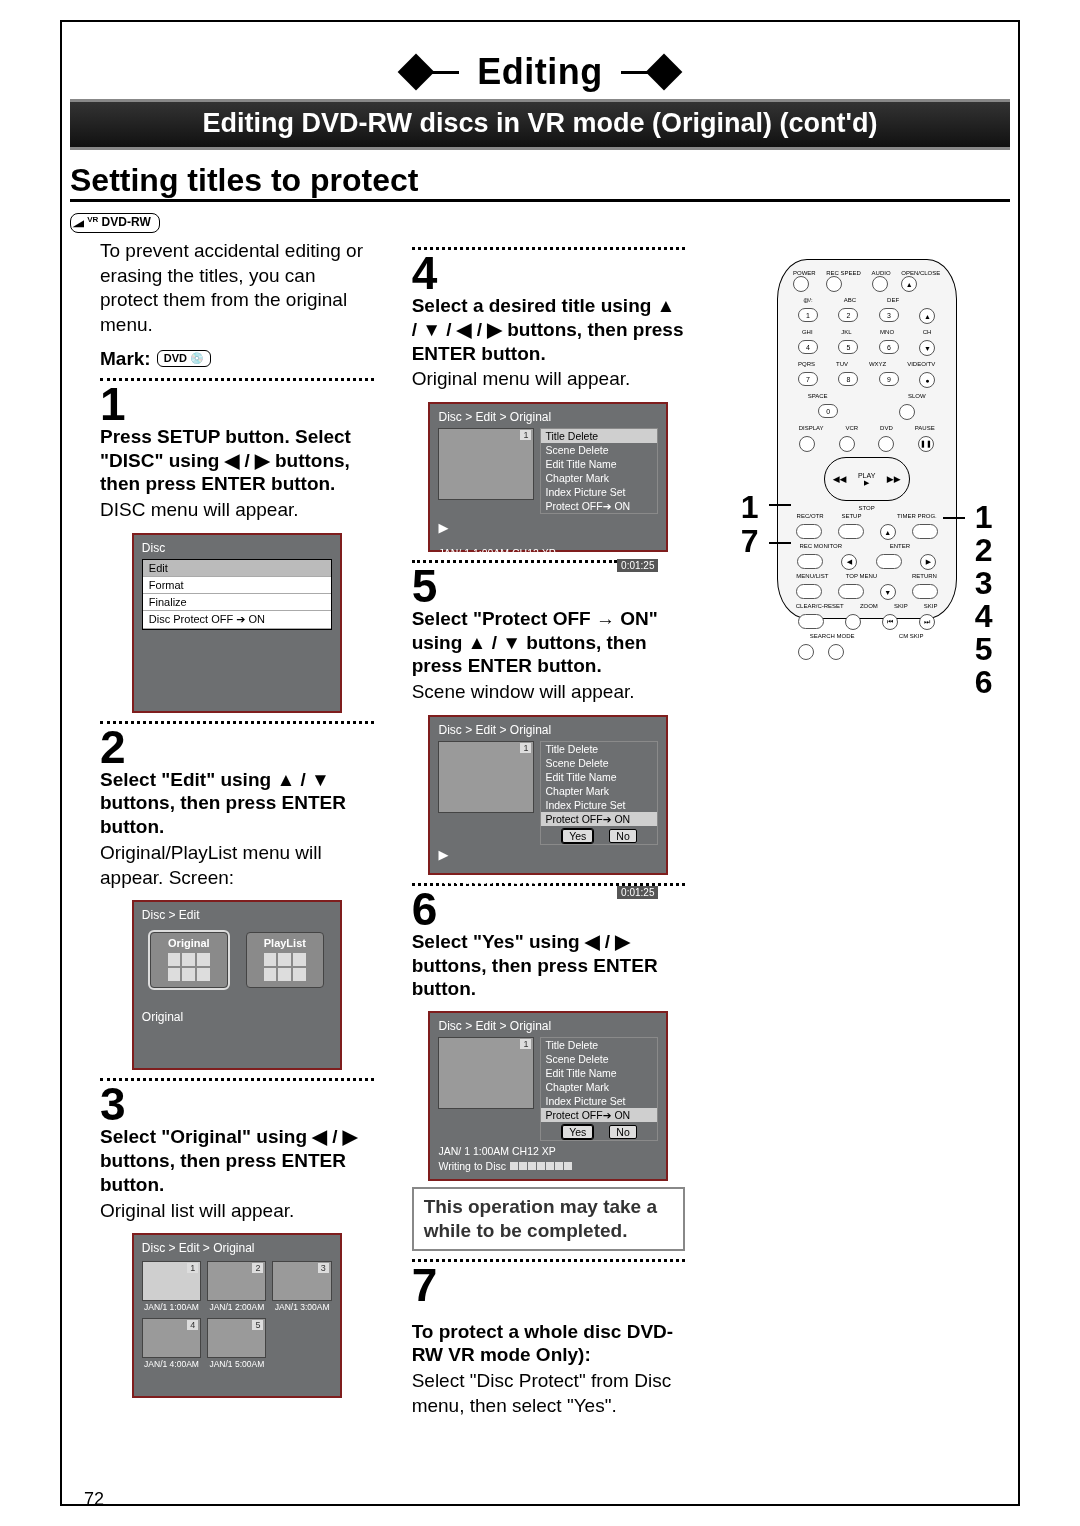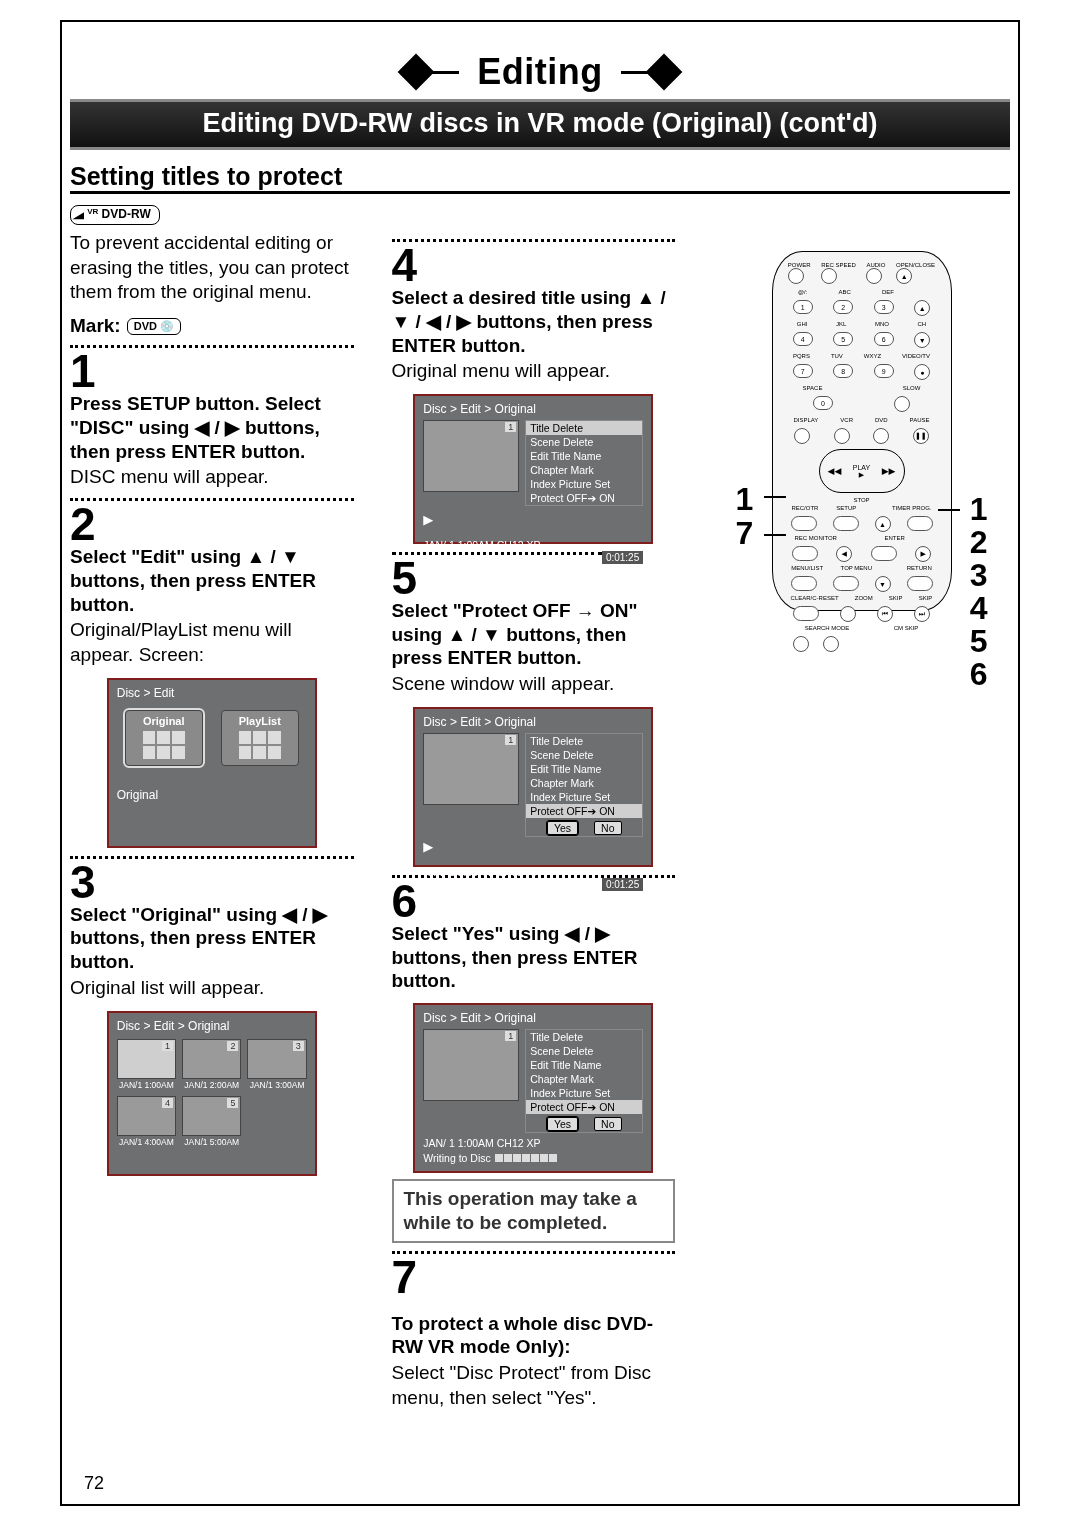--- a/index.html
+++ b/index.html
@@ -36,34 +36,34 @@
     background: linear-gradient(#333,#111);
     color: #fff;
     font-size: 27px;
     font-weight: bold;
     text-align: center;
     padding: 6px 10px 8px 10px;
     border-top: 3px solid #888;
     border-bottom: 3px solid #888;
   }
   .subheading {
-    font-size: 25px; font-weight: bold; margin: 12px 0 3px 0;
+    font-size: 32px; font-weight: bold; margin: 12px 0 3px 0;
     border-bottom: 3px solid #000;
   }
   .dvdrw-badge {
     display: inline-block; border: 1.5px solid #000; border-radius: 8px;
     padding: 1px 8px 1px 2px; font-size: 12px; font-weight: bold;
     margin: 8px 0 6px 0;
     font-family: Arial, sans-serif;
   }
   .dvdrw-badge .tri { display:inline-block; transform: scaleY(0.6); }
   .intro-text { font-size: 19px; line-height: 1.3; margin-bottom: 10px; }
   .first-row { font-weight: bold; font-size: 19px; display:flex; align-items:center; gap:6px; margin-bottom:6px; }
   .dvd-icon { border:1.5px solid #000; border-radius:6px; padding:1px 6px; font-size:11px; }
-  .columns { display: flex; gap: 38px; }
+  .columns { display: flex; gap: 38px; margin-left: 30px; }
   .col { flex: 1 1 0; min-width: 0; }
   .colA { flex: 1.05; }
   .colB { flex: 1.05; }
   .colC { flex: 1.1; }
   .dotted-divider {
     border: none; border-top: 3px dotted #000; margin: 8px 0 4px 0;
   }
   .step-num { font-size: 46px; font-weight: bold; line-height: 1; margin-top: -4px; }
   .step-head { font-size: 19px; font-weight: bold; line-height: 1.25; margin-top: -2px; }
   .step-body { font-size: 19px; line-height: 1.3; margin-top: 2px; }
@@ -141,21 +141,21 @@
   .remote-nums-left {
     position:absolute; left: -36px; top: 232px; font-size:32px; font-weight:bold; line-height:1.05;
     text-align:right;
   }
   .remote-nums-right {
     position:absolute; right: -36px; top: 242px; font-size:32px; font-weight:bold; line-height:1.03;
   }
   .remote-line-l1 { position:absolute; left:-8px; top:245px; width:22px; border-top:2px solid #000; }
   .remote-line-l2 { position:absolute; left:-8px; top:283px; width:22px; border-top:2px solid #000; }
   .remote-line-r { position:absolute; right:-8px; top:258px; width:22px; border-top:2px solid #000; }
-  .page-num { position:absolute; bottom: 32px; left: 84px; font-size:18px; }
+  .page-num { position:absolute; bottom: 16px; left: 84px; font-size:18px; }
   .tri { display:inline-block; font-size:14px; vertical-align:middle; }
 </style>
 </head>
 <body>
 
 
 
 <div class="page-border"></div>
 
 <div class="chapter-banner">
@@ -187,20 +187,29 @@
       </span>
     </div>
 
     <hr class="dotted-divider">
     <div class="step-block">
       <div class="step-num">1</div>
       <div class="step-head">Press SETUP button. Select "DISC" using ◀ / ▶ buttons, then press ENTER button.</div>
       <div class="step-body">DISC menu will appear.</div>
     </div>
 
+    <div class="screen screenA1">
+      <div class="crumb">Disc</div>
+      <div class="menu-list">
+        <div class="menu-item sel">Edit</div>
+        <div class="menu-item">Format</div>
+        <div class="menu-item">Finalize</div>
+        <div class="menu-item">Disc Protect OFF ➔ ON</div>
+      </div>
+    </div>
 
     <hr class="dotted-divider">
     <div class="step-block">
       <div class="step-num">2</div>
       <div class="step-head">Select "Edit" using ▲ / ▼ buttons, then press ENTER button.</div>
       <div class="step-body">Original/PlayList menu will appear. Screen:</div>
     </div>
 
     <div class="screen screenA2">
       <div class="crumb">Disc &gt; Edit</div>

